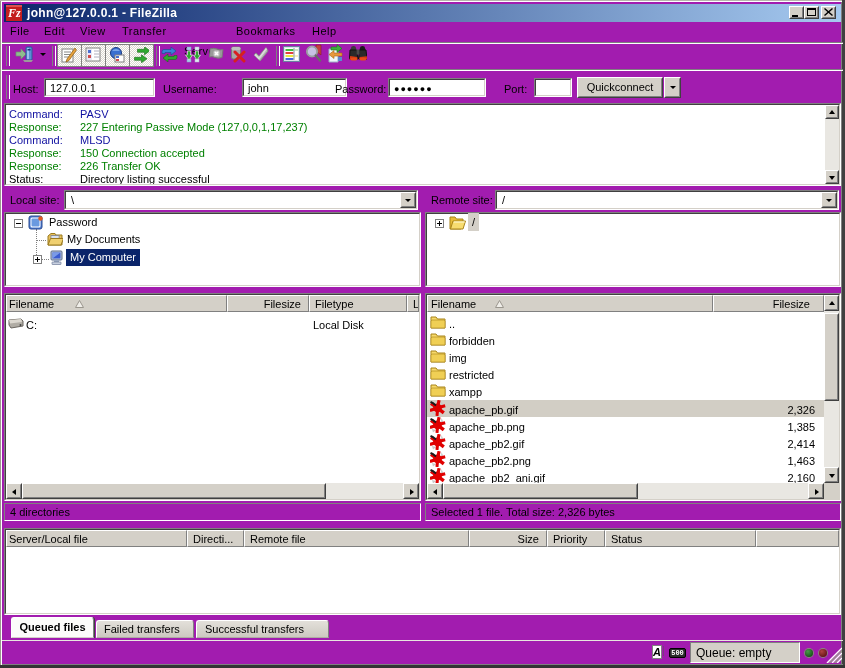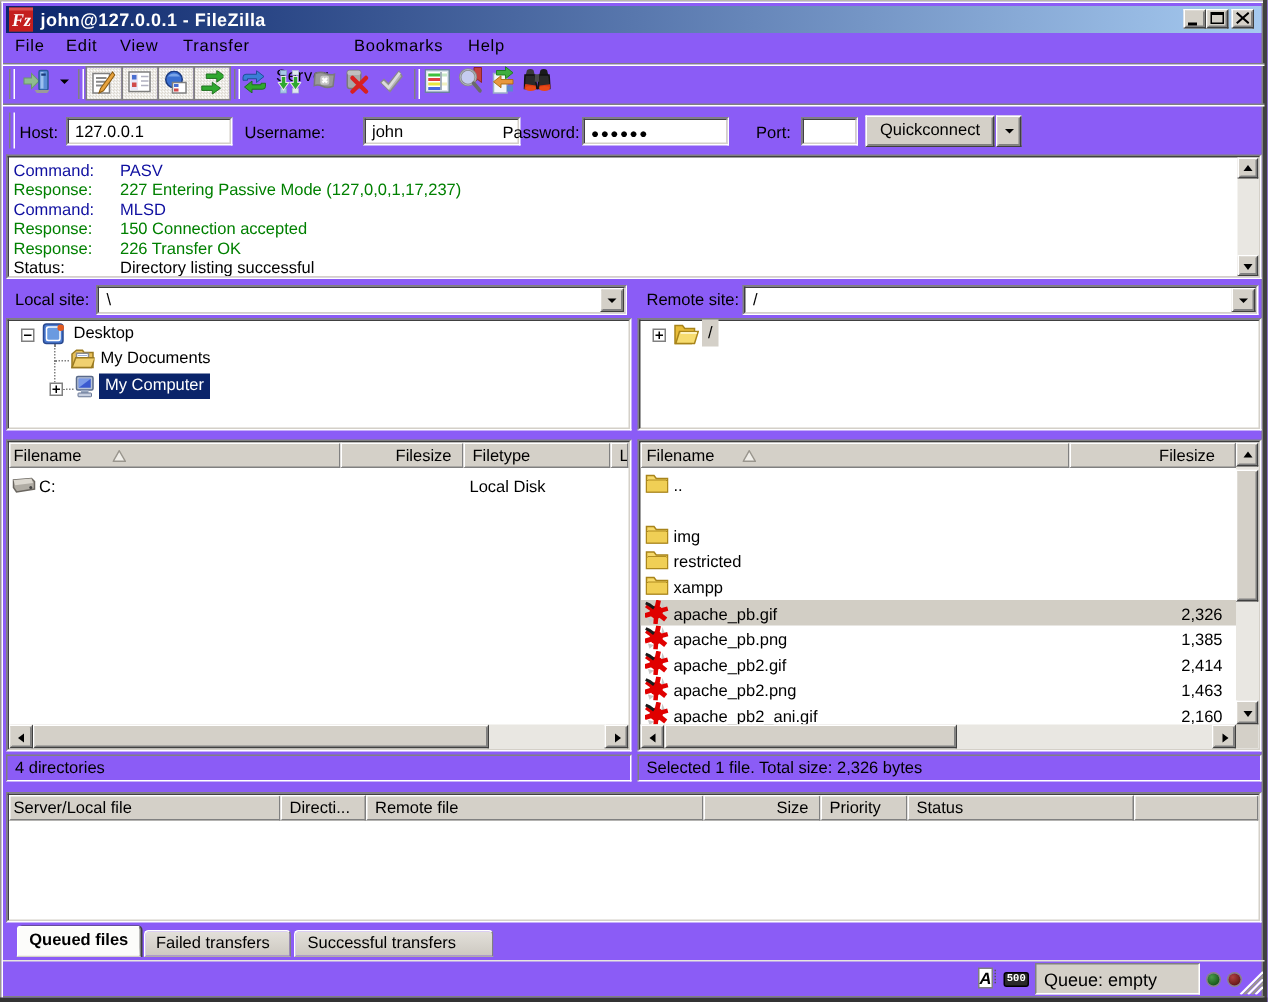--- a/index.html
+++ b/index.html
@@ -1,16 +1,16 @@
 <!DOCTYPE html>
 <html><head>
 <meta charset="utf-8">
 <style>
 html,body{margin:0;padding:0;}
-#win{position:relative;width:845px;height:668px;background:#8b5cf6;overflow:hidden;
+#win{position:relative;width:845px;height:668px;background:#a21caf;overflow:hidden;
   font-family:"Liberation Sans",sans-serif;font-size:11px;color:#000;}
 .a{position:absolute;}
 .sk{border:1px solid;border-color:#808080 #fff #fff #808080;}
 .ski{position:absolute;left:0;top:0;right:0;bottom:0;border:1px solid;border-color:#404040 #d4d0c8 #d4d0c8 #404040;background:#fff;}
 .skthin{border:1px solid;border-color:#808080 #fff #fff #808080;}
 .btn{border:1px solid;border-color:#fff #404040 #404040 #fff;background:#d4d0c8;}
 .btni{position:absolute;left:0;top:0;right:0;bottom:0;border:1px solid;border-color:#d4d0c8 #808080 #808080 #d4d0c8;}
 .hdrcell{position:absolute;top:0;bottom:0;background:#d4d0c8;border-top:1px solid #fff;border-left:1px solid #fff;border-right:1px solid #808080;border-bottom:1px solid #808080;box-sizing:border-box;padding:2px 0 0 5px;white-space:nowrap;overflow:hidden;}
 .vsep{width:2px;border-left:1px solid #808080;border-right:1px solid #fff;}
 .tri-d{width:0;height:0;border-left:3px solid transparent;border-right:3px solid transparent;border-top:3px solid #000;}
@@ -284,21 +284,21 @@
   <div class="a" style="left:8px;top:5px;width:9px;height:9px;border:1px solid #808080;background:#fff;box-sizing:border-box;">
     <div class="a" style="left:1px;top:3px;width:5px;height:1px;background:#000;"></div>
         </div>
 
   <svg class="a" style="left:22px;top:1px;" width="16" height="16" viewBox="0 0 16 16">
     <rect x="1" y="1" width="13" height="13" rx="2" fill="#4a7ad0" stroke="#2a4a90"></rect>
     <rect x="2.5" y="2.5" width="10" height="10" rx="1.5" fill="#fff"></rect>
     <rect x="3.5" y="3.5" width="8" height="8" rx="1" fill="#6a9ae0"></rect>
     <circle cx="12.5" cy="3.5" r="2.2" fill="#e05a20"></circle>
   </svg>
-  <div class="trow" style="left:43px;top:0px;">Desktop</div>
+  <div class="trow" style="left:43px;top:0px;">Password</div>
 
   <svg class="a" style="left:41px;top:17px;" width="16" height="16" viewBox="0 0 16 16">
     <path d="M1 5 l3 -2.5 h4 l1 1.5 h6 v10 h-14 Z" fill="#e8c05a" stroke="#9a7a20"></path>
     <rect x="4" y="4.5" width="8" height="5" fill="#fff" stroke="#8a8a8a"></rect>
     <path d="M5 6 h6 M5 7.5 h6" stroke="#9ab0d8" stroke-width="0.8"></path>
     <path d="M1 14 l2.5 -6.5 h13 l-2.5 6.5 Z" fill="#f0d070" stroke="#9a7a20"></path>
   </svg>
   <div class="trow" style="left:61px;top:17px;">My Documents</div>
 
   <div class="a" style="left:27px;top:41px;width:9px;height:9px;border:1px solid #808080;background:#fff;box-sizing:border-box;">
@@ -376,20 +376,26 @@
     <svg class="a" style="left:68px;top:5px;" width="9" height="8" viewBox="0 0 9 8">
             <path d="M4.5 0.5 L8.5 7.5 L0.5 7.5 Z" fill="#f0eee9" stroke="#9a968e"></path>
           </svg>
     <div class="hdrcell" style="left:286px;width:111px;text-align:right;padding-right:13px;padding-left:0;">Filesize</div>
   </div>
   <div class="trow rrow" style="top:19px;">
           <svg class="a fold" viewBox="0 0 16 16">
             <use href="#foldico"></use>
           </svg>
           <div class="fn">..</div>
+        </div>
+  <div class="trow rrow" style="top:36px;">
+          <svg class="a fold" viewBox="0 0 16 16">
+            <use href="#foldico"></use>
+          </svg>
+          <div class="fn">forbidden</div>
         </div>
   <div class="trow rrow" style="top:53px;padding-left:32px;">
           <svg class="a fold" viewBox="0 0 16 16">
             <use href="#foldico"></use>
           </svg>
           <div class="fn">img</div>
         </div>
   <div class="trow rrow" style="top:70px;">
           <svg class="a fold" viewBox="0 0 16 16">
             <use href="#foldico"></use>

